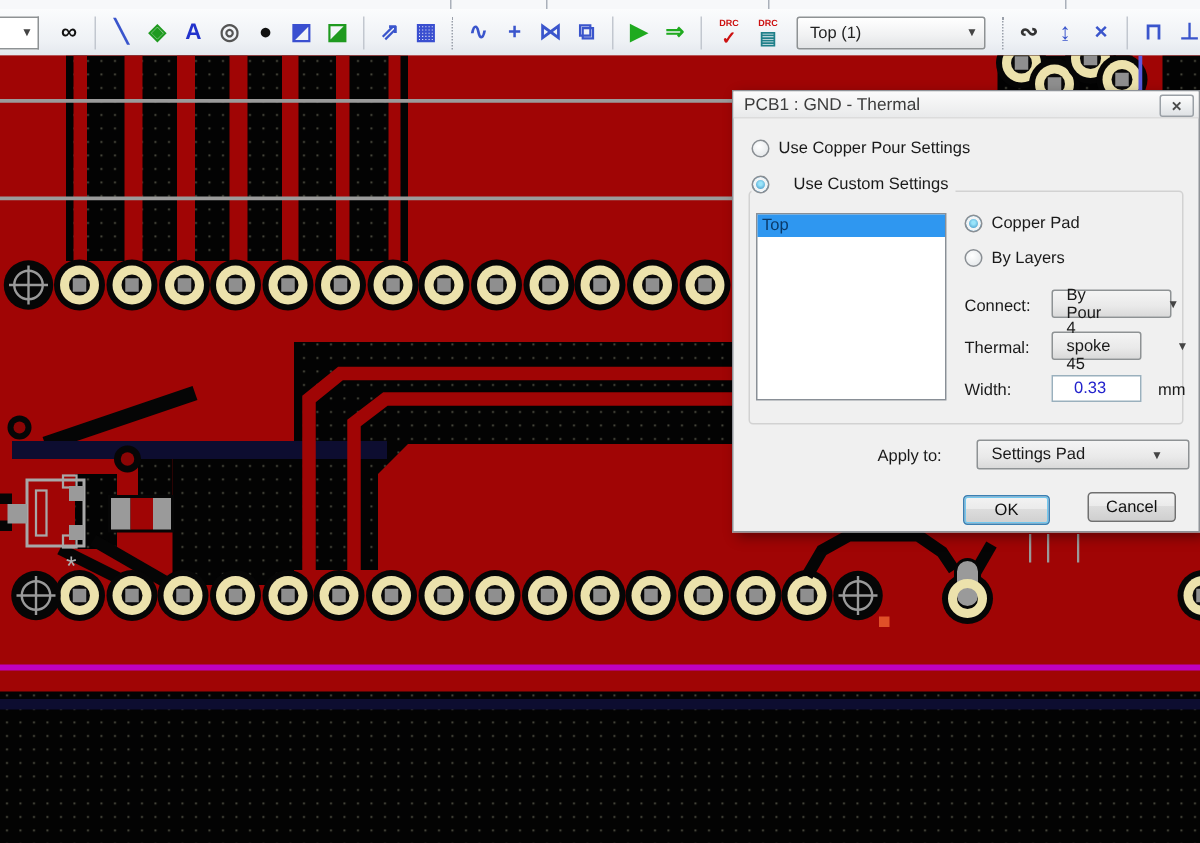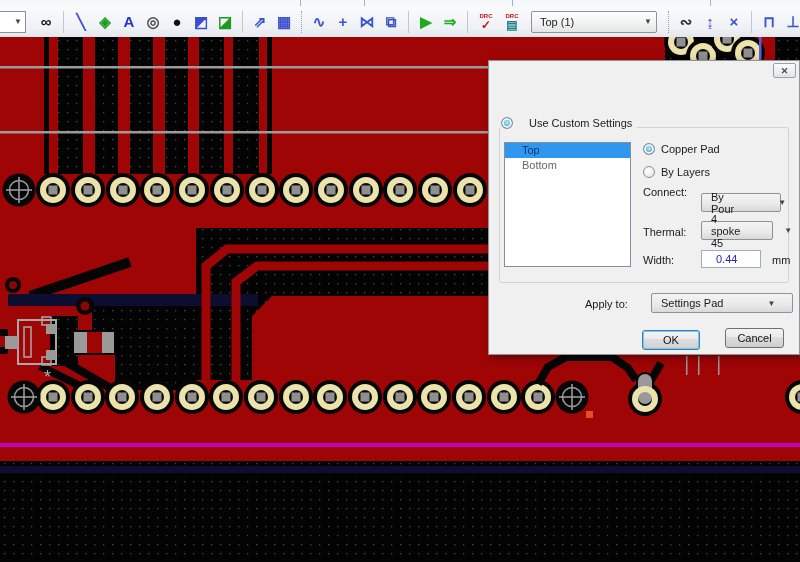--- a/index.html
+++ b/index.html
@@ -48,21 +48,21 @@
   .radio{width:12px;height:12px;border-radius:50%;border:1px solid #8a8f94;
          background:radial-gradient(circle at 40% 35%,#fff,#dfe3e6);box-sizing:border-box;
          flex:0 0 auto;}
   .radio.on{background:radial-gradient(circle at 50% 45%,#9ae4fa 15%,#2a80b8 70%,#1c608c);
             box-shadow:inset 0 0 0 2px #f2f4f5;}
   .groupbox{position:absolute;left:10px;top:66px;width:290px;height:156px;
             border:1px solid #d2d2d2;border-radius:3px;box-sizing:border-box;}
   .onframe{background:#f0f0f0;z-index:2;padding-right:5px;gap:16px;}
   .listbox{position:absolute;left:15px;top:81px;width:127px;height:125px;
            background:#fff;border:1px solid #898f96;box-sizing:border-box;z-index:3;}
-  .lb-item{height:15px;line-height:15px;padding-left:17px;color:#666;}
+  .lb-item{height:15px;line-height:15px;padding-left:3px;color:#666;}
   .lb-item.sel{background:#2f97f0;color:#0a3a6a;}
   .fld-label{position:absolute;height:16px;line-height:16px;}
   .combo{position:absolute;height:19px;border:1px solid #8e9294;border-radius:2px;
          background:linear-gradient(#f4f4f4,#e9e9e9 60%,#d9d9d9);box-sizing:border-box;
          display:flex;align-items:center;justify-content:flex-start;
          padding:0 9px;font-size:11px;z-index:3;gap:44px;}
   .textinput{position:absolute;height:18px;border:1px solid #9ab0bd;background:#fff;
          box-sizing:border-box;font-size:11px;color:#2222cc;display:flex;
          align-items:center;padding-left:14px;z-index:3;}
   .btn{position:absolute;height:20px;border:1px solid #707070;border-radius:3px;
@@ -267,57 +267,61 @@
       <rect x="718" y="356" width="1.5" height="19" fill="#9a9a9a"></rect>
     </g>
 
     <rect x="0" y="66" width="800" height="2.5" fill="#9b9b9b"></rect>
     <rect x="0" y="131" width="800" height="2.5" fill="#9b9b9b"></rect>
     <rect x="0" y="443" width="800" height="4" fill="#c001c0"></rect>
   </svg>
   </div>
 
   <div class="dialog">
+    <div class="dlg-title">PCB1 : GND - Thermal</div>
     <div class="dlg-close">✕</div>
 
+    <div class="radio-row" style="left:12px;top:31px">
+      <span class="radio"></span>
+      <span>Use Copper Pour Settings</span>
+    </div>
     <div class="radio-row onframe" style="left:12px;top:55px">
       <span class="radio on"></span>
       <span>Use Custom Settings</span>
     </div>
 
     <div class="groupbox"></div>
 
     <div class="listbox">
       <div class="lb-item sel">Top</div>
-      <div class="lb-item">Bottom</div>
     </div>
 
     <div class="radio-row" style="left:154px;top:81px">
       <span class="radio on"></span>
       <span>Copper Pad</span>
     </div>
     <div class="radio-row" style="left:154px;top:104px">
       <span class="radio"></span>
       <span>By Layers</span>
     </div>
 
-    <div class="fld-label" style="left:154px;top:123px">Connect:</div>
+    <div class="fld-label" style="left:154px;top:135px">Connect:</div>
     <div class="combo" style="left:212px;top:132px;width:80px">
       <span>By Pour</span>
       <span class="arrow">▼</span>
     </div>
 
     <div class="fld-label" style="left:154px;top:163px">Thermal:</div>
-    <div class="combo" style="left:212px;top:160px;width:72px">
+    <div class="combo" style="left:212px;top:160px;width:60px">
       <span>4 spoke 45</span>
       <span class="arrow">▼</span>
     </div>
 
     <div class="fld-label" style="left:154px;top:191px">Width:</div>
-    <div class="textinput" style="left:212px;top:189px;width:60px">0.44</div>
+    <div class="textinput" style="left:212px;top:189px;width:60px">0.33</div>
     <div class="fld-label" style="left:283px;top:191px">mm</div>
 
     <div class="fld-label" style="left:96px;top:235px;width:58px;">Apply to:</div>
     <div class="combo" style="left:162px;top:232px;width:142px;height:20px">
       <span>Settings Pad</span>
       <span class="arrow">▼</span>
     </div>
 
     <div class="btn focus" style="left:153px;top:269px;width:58px">OK</div>
     <div class="btn" style="left:236px;top:267px;width:59px">Cancel</div>

